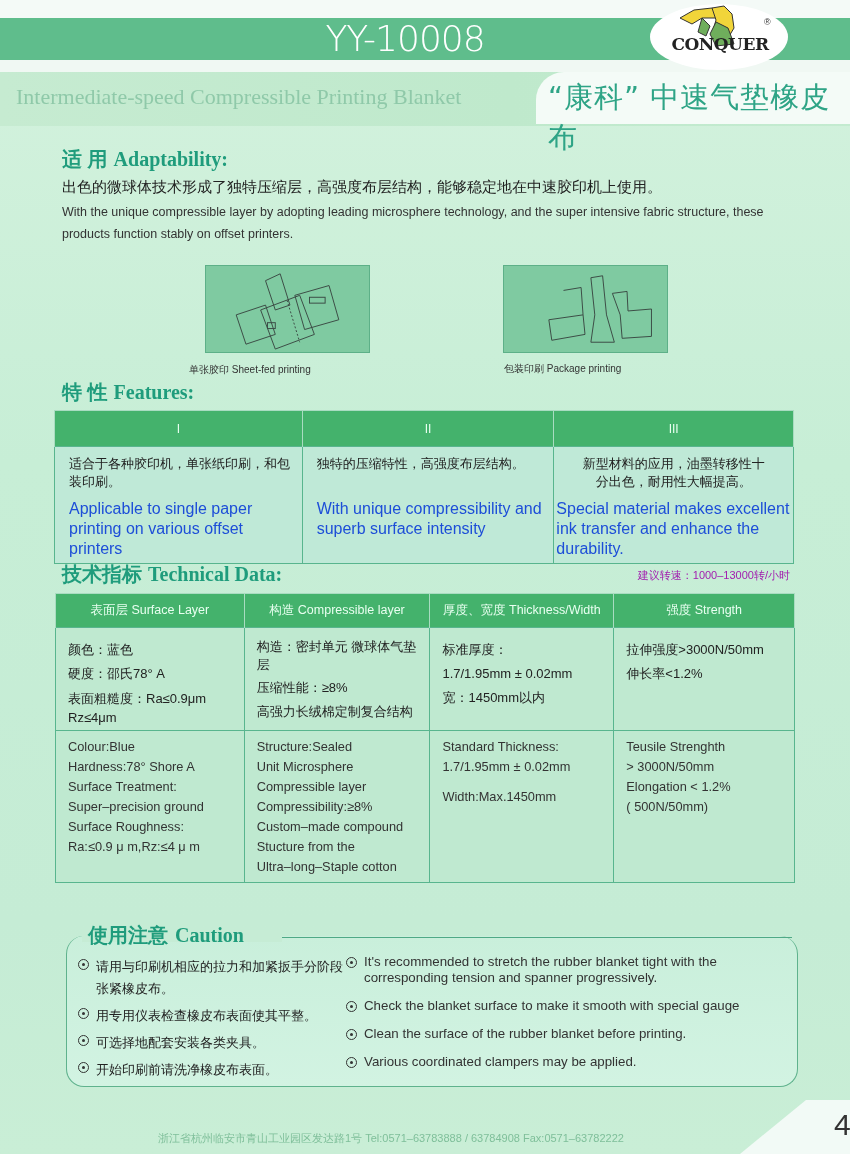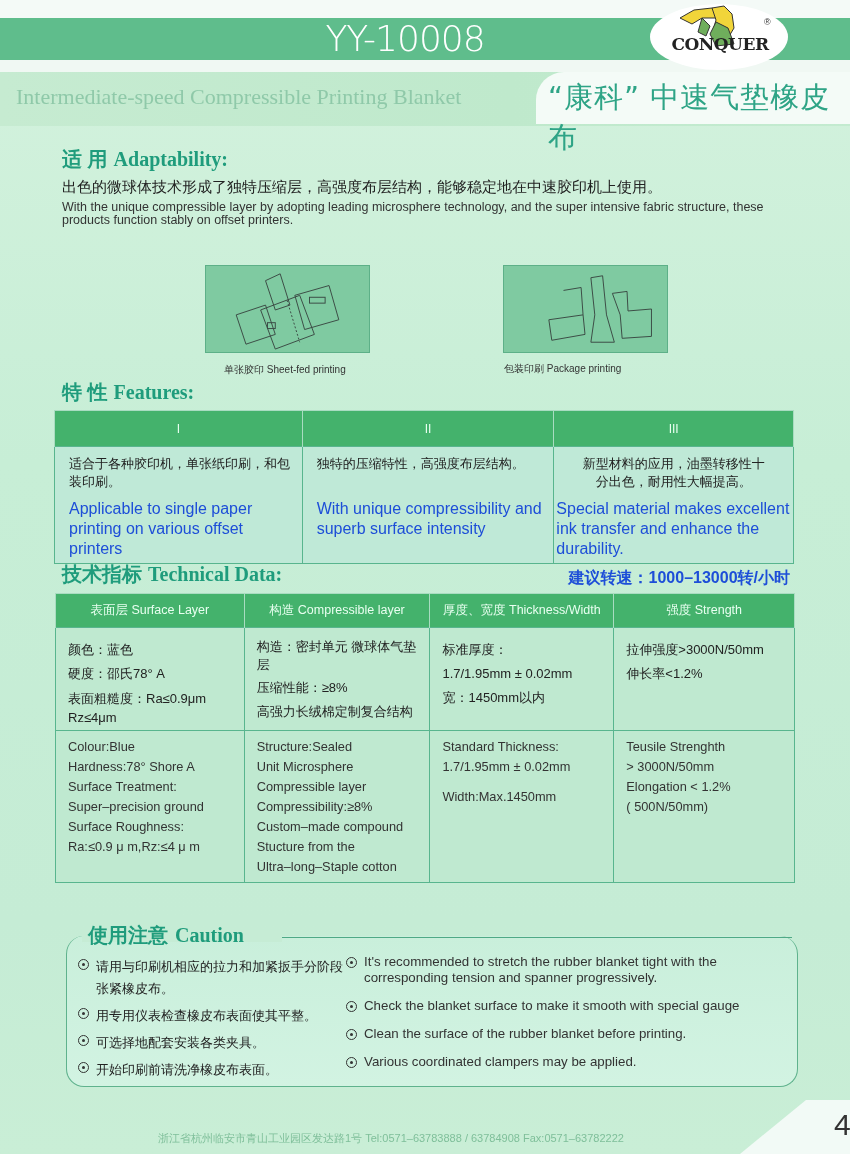--- a/index.html
+++ b/index.html
@@ -50,21 +50,21 @@
     font-family:"DejaVu Sans", sans-serif; letter-spacing:1px;
   }
 
   .sec-title {
     position:absolute; font-family:"Liberation Serif", serif; font-weight:bold;
     color:#1f9c7c; font-size:20px;
   }
   .sec-title .cn { font-family:Liberation Sans, sans-serif; font-size:20px; margin-right:6px; }
 
   .para-cn { position:absolute; left:62px; font-size:15px; color:#222; }
-  .para-en { position:absolute; left:62px; width:740px; font-size:12.5px; color:#333; line-height:13px; }
+  .para-en { position:absolute; left:62px; width:740px; font-size:12.5px; color:#333; line-height:22px; }
 
   .img-box {
     position:absolute; background:#7fcaa1; border:1px solid #5db088;
   }
   .img-box svg { width:100%; height:100%; }
   .img-cap { position:absolute; font-size:10px; color:#333; }
 
   table { border-collapse: collapse; position:absolute; }
   .feat { left:54px; top:410px; width:740px; }
   .feat th {
@@ -73,21 +73,21 @@
   }
   .feat td {
     background:#bfe9d7; vertical-align:top; border:1px solid #58b58e;
     height:98px; padding:8px 6px 4px 14px; font-size:13px; color:#222;
   }
   .feat td .cn { line-height:18px; margin-bottom:8px; }
   .feat td .en { font-size:16px; color:#1d4ed8; line-height:20px; }
   .feat td.c3 { text-align:center; padding-left:2px; padding-right:2px; }
   .feat td.c3 .en { text-align:left; }
 
-  .speed { position:absolute; right:60px; top:568px; font-size:16px; color:#1d4ed8;font-weight:bold; }
+  .speed { position:absolute; right:60px; top:568px; font-size:11px; color:#a21caf; }
 
   .tech { left:55px; top:593px; width:740px; }
   .tech th {
     background:#44b26c; color:#e8fff0; font-weight:normal; font-size:12.5px;
     height:34px; border:1px solid #a9dcc1; border-bottom:none; white-space:nowrap;
   }
   .tech td {
     background:#bfe9d0; vertical-align:top; border:1px solid #58b58e;
     padding:10px 6px 4px 12px; font-size:13px; color:#222;
   }
@@ -158,21 +158,21 @@
   <svg viewBox="0 0 165 88" fill="none" stroke="#3b4b45" stroke-width="1">
     <path d="M30 50 L60 40 L70 70 L40 80 Z"></path>
     <path d="M55 45 L95 30 L110 70 L70 85 Z"></path>
     <path d="M90 30 L125 20 L135 55 L100 65 Z"></path>
     <path d="M60 15 L75 8 L85 40 L70 45 Z"></path>
     <line x1="82" y1="35" x2="95" y2="78" stroke-dasharray="2 2"></line>
     <rect x="105" y="32" width="16" height="6"></rect>
     <rect x="62" y="58" width="8" height="6"></rect>
   </svg>
 </div>
-<div class="img-cap" style="left:224px; top:363px;">单张胶印 Sheet-fed printing</div>
+<div class="img-cap" style="left:189px; top:363px;">单张胶印 Sheet-fed printing</div>
 
 <div class="img-box" style="left:503px; top:265px; width:165px; height:88px;">
   <svg viewBox="0 0 165 88" fill="none" stroke="#3b4b45" stroke-width="1">
     <path d="M45 55 L80 50 L82 70 L48 76 Z"></path>
     <path d="M60 25 L78 22 L80 50"></path>
     <path d="M88 12 L100 10 L104 50 L112 78 L88 78 L92 50 Z"></path>
     <path d="M110 28 L125 26 L126 46 L150 44 L150 72 L120 74 L118 50 Z"></path>
   </svg>
 </div>
 <div class="img-cap" style="left:504px; top:362px;">包装印刷 Package printing</div>

